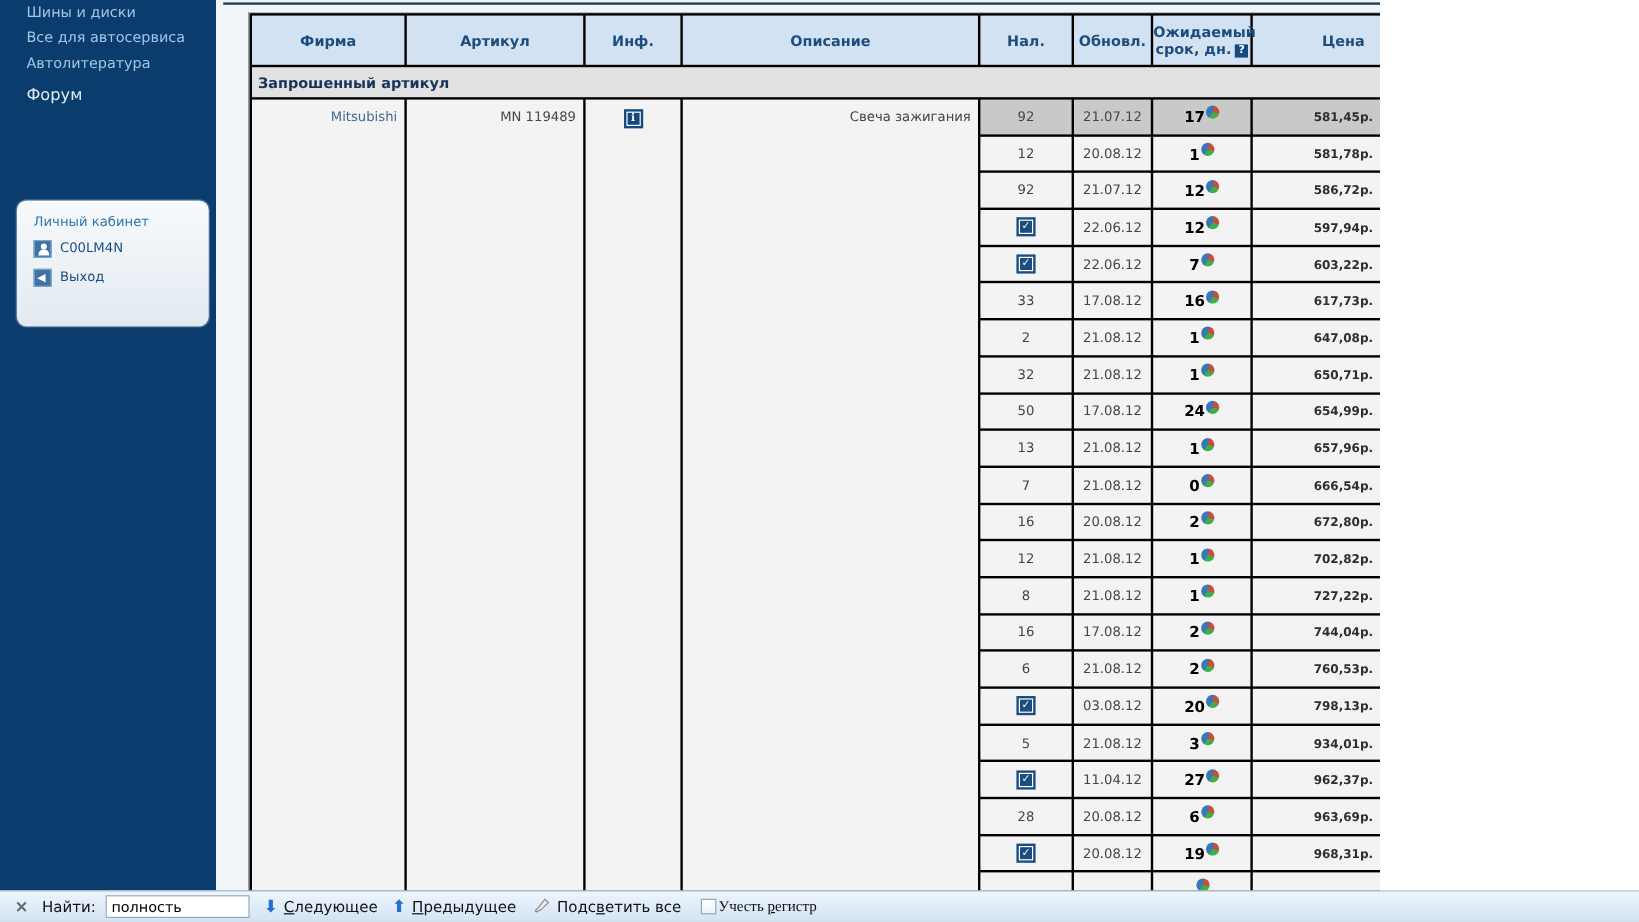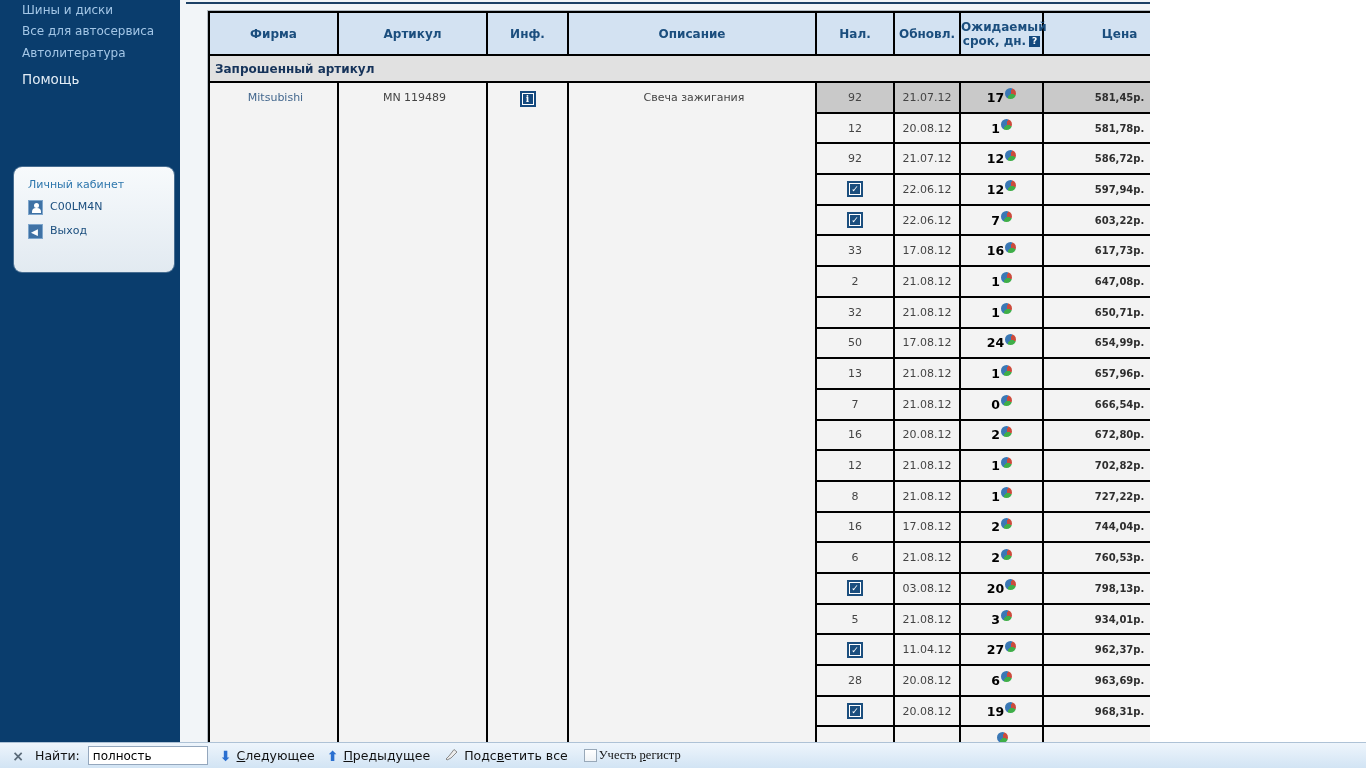--- a/index.html
+++ b/index.html
@@ -26,21 +26,21 @@
   .logout-icon::after { content:"◀"; position:absolute; left:2px; top:1px; color:#fff; font-size:9px; line-height:12px; }
 
   
   table.offers { position:absolute; left:207px; top:10px; width:1024px; table-layout:fixed;
                  border-collapse:separate; border-spacing:2px; background:#000000; border:1px solid #b3bbc3; }
   thead th { background:#d3e2f2; color:#1b4e7e; font-size:12px; font-weight:bold; height:41px;
              text-align:center; vertical-align:middle; }
   tr.section td { background:#e1e1e1; color:#16335a; font-weight:bold; font-size:12px; text-align:left;
                   padding-left:5px; height:25px; }
   tbody td { background:#f3f3f3; font-size:11px; color:#444; text-align:center; height:28.7px; vertical-align:middle; }
-  td.prod { vertical-align:top; text-align:center; padding:8px 6px 0 10px; }
+  td.prod { vertical-align:top; text-align:right; padding:8px 6px 0 10px; }
   td.prod-center { vertical-align:top; text-align:center; padding-top:8px; }
   a.brand { color:#44688e; text-decoration:none; font-size:11px; }
   tr.hl td.dyn { background:#c9c9c9; }
   td.price b { font-size:10px; color:#2e2e2e; }
   td.term b { font-size:12.5px; color:#000; }
   .pie { display:inline-block; width:11px; height:11px; border-radius:50%; margin-left:1px;
          position:relative; top:-5px; vertical-align:middle;
          background:conic-gradient(#3a78b5 0 15deg,#cc4b3c 15deg 105deg,#3fae49 105deg 215deg,#3a78b5 215deg 360deg); }
   .chk { display:inline-block; width:16px; height:16px; border:2px solid #1b4e7e; background:#fff; position:relative; vertical-align:middle; }
   .chk::after { content:"✓"; position:absolute; inset:1px; background:#1b4e7e; color:#fff; font-size:9px;
@@ -91,21 +91,21 @@
   <div class="right-band"></div>
   <div class="topline"></div>
 
   <div class="sidebar">
     <div class="subnav">
         <a class="subl">Шины и диски</a>
         <a class="subl">Все для автосервиса</a>
         <a class="subl">Автолитература</a>
       </div>
     <div class="mainnav">
-        <a class="mainl">Помощь</a>
+        <a class="mainl">Форум</a>
       </div>
     <div class="panel">
       <div class="panel-title">Личный кабинет</div>
       <a class="panel-item">
         <span class="sq-icon user-icon"></span>
         <span>C00LM4N</span>
       </a>
       <a class="panel-item">
         <span class="sq-icon logout-icon"></span>
         <span>Выход</span>

